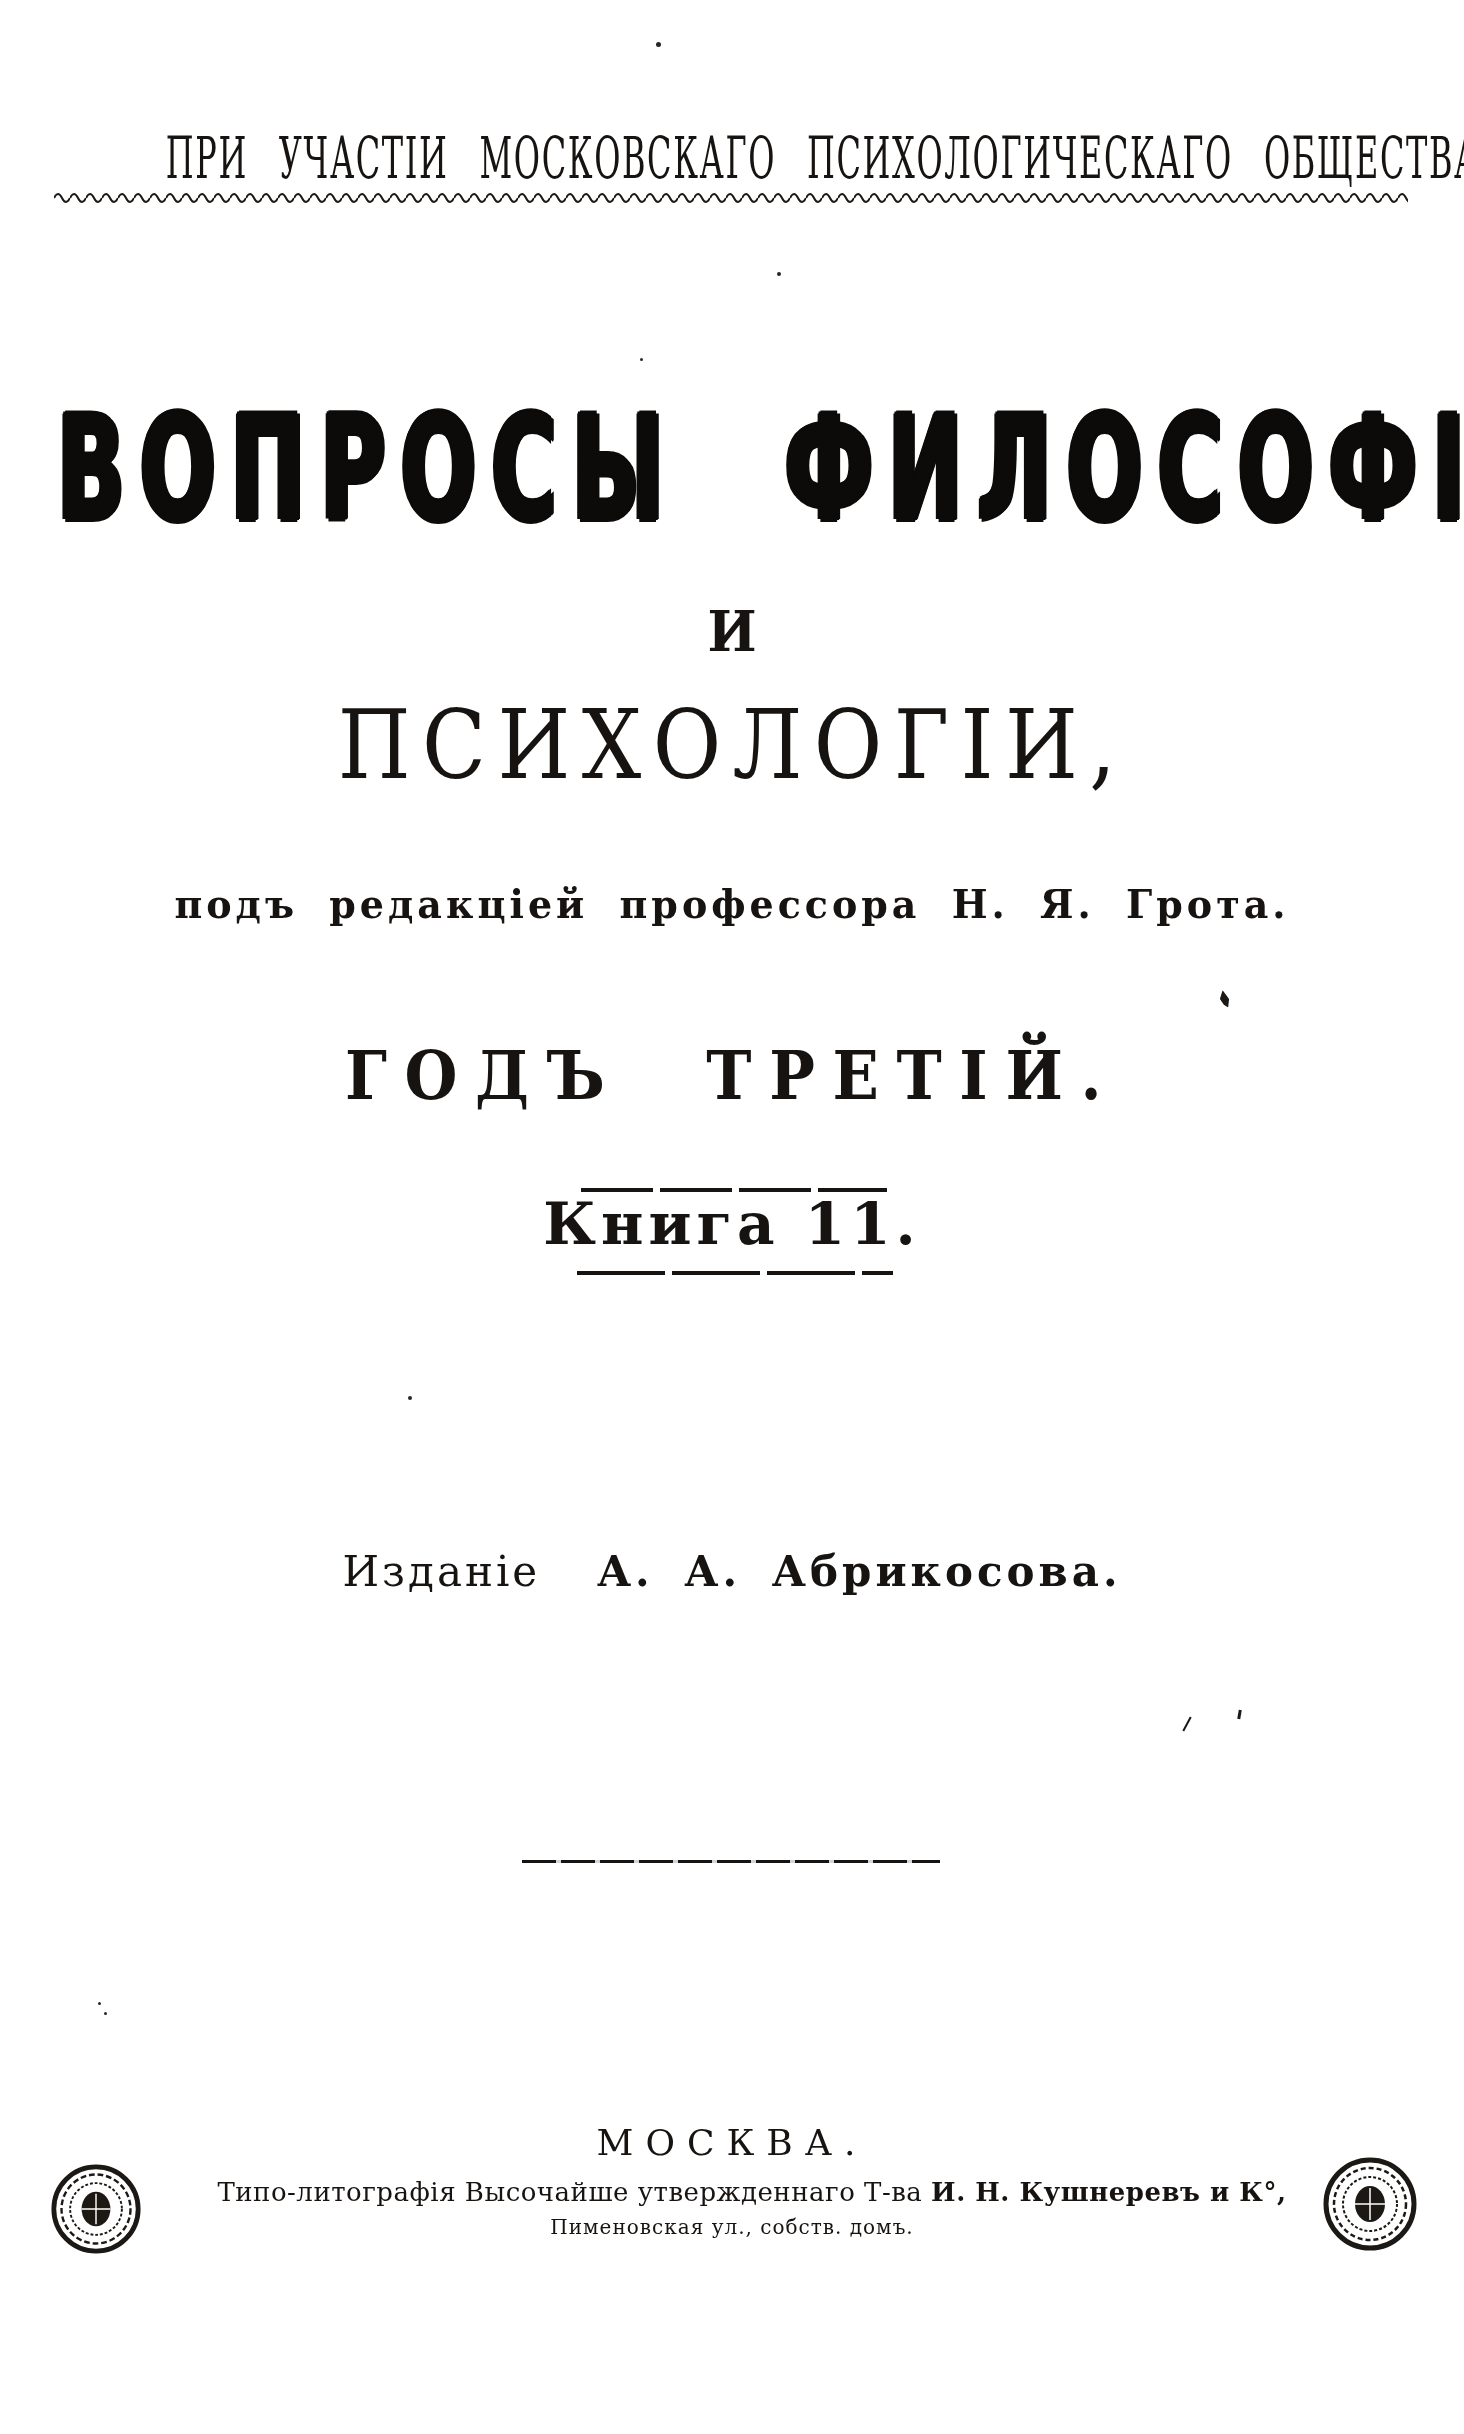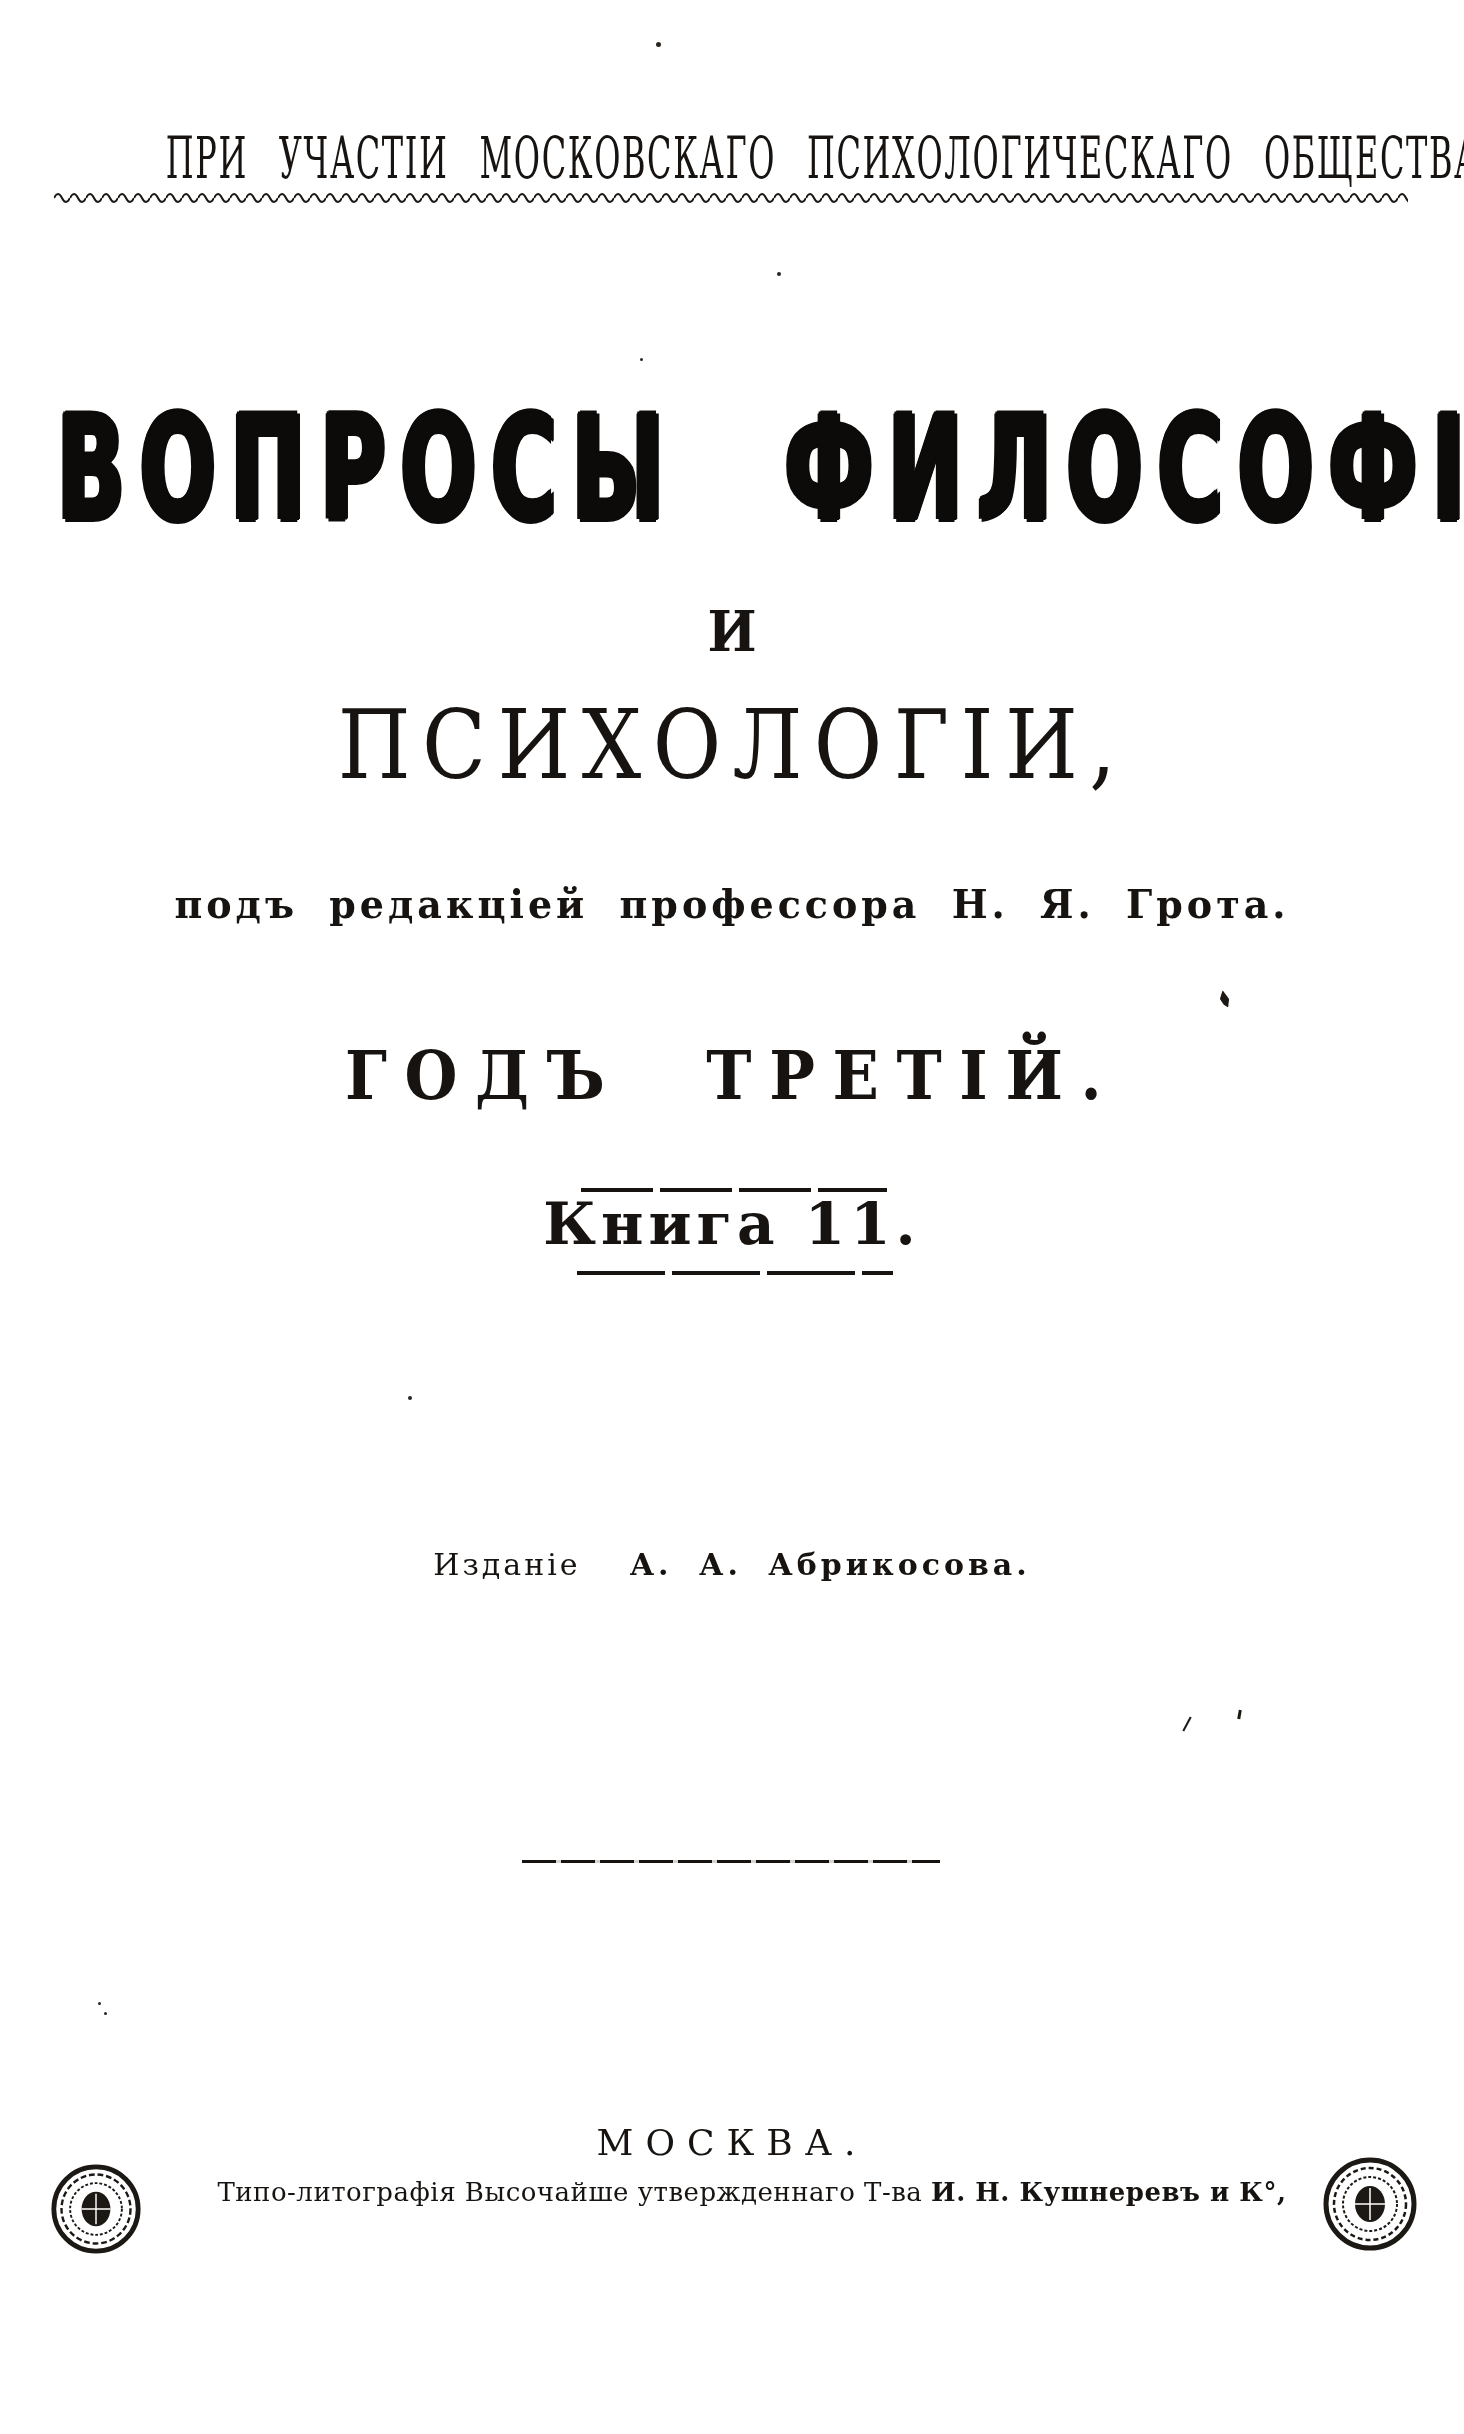--- a/index.html
+++ b/index.html
@@ -19,21 +19,21 @@
     text-shadow:3px 0 currentColor,-3px 0 currentColor,0 2px currentColor,
                 0 -2px currentColor,2px 1px currentColor,-2px -1px currentColor;
     color:#0d0b09;
   }
   .t-and{font-size:52px;font-weight:bold;transform:scaleY(1.08);}
   .t-psy{font-size:88px;letter-spacing:12px;transform:scale(0.95,1.08);}
   .t-editor{font-size:38px;font-weight:bold;letter-spacing:4px;word-spacing:14px;transform:scaleY(1.05);}
   .t-god{font-size:62px;letter-spacing:18px;word-spacing:46px;transform:scale(0.98,1.08);}
   .t-kniga{font-size:58px;font-weight:bold;letter-spacing:5px;}
   .t-month{font-size:42px;font-weight:bold;letter-spacing:10px;word-spacing:20px;}
-  .t-izd{font-size:30px;letter-spacing:3px;word-spacing:12px;}
+  .t-izd{font-size:42px;letter-spacing:3px;word-spacing:12px;}
   .t-izd .bold{font-weight:bold;letter-spacing:4px;}
   .t-city{font-size:36px;font-weight:normal;letter-spacing:12px;}
   .t-printer{font-size:26px;letter-spacing:0.5px;}
   .t-printer .bold{font-weight:bold;}
   .t-addr{font-size:20px;letter-spacing:1px;}
   .t-year{font-size:44px;font-weight:bold;letter-spacing:4px;}
 
   .rule{position:absolute;}
   .rule-a{left:581px;top:1188px;width:306px;height:4px;
     background:repeating-linear-gradient(90deg,#171310 0 72px,rgba(23,19,16,0) 72px 79px);}
@@ -114,20 +114,23 @@
   <div class="rule rule-mid"></div>
 
   <div class="cline" style="top:2122px;">
     <span class="inner t-city">МОСКВА.</span>
   </div>
 
   <div class="cline" style="top:2177px;padding-left:20px;">
     <span class="inner t-printer"><span>Типо-литографія Высочайше утвержденнаго Т-ва</span>&nbsp;<span class="bold">И. Н. Кушнеревъ и К°,</span></span>
   </div>
 
+  <div class="cline" style="top:2215px;">
+    <span class="inner t-addr">Пименовская ул., собств. домъ.</span>
+  </div>
 
 
   <svg class="stamp stamp-left" viewBox="0 0 96 96">
     <g fill="none" stroke="#1c1814">
       <circle cx="48" cy="48" r="44" stroke-width="5"></circle>
       <circle cx="48" cy="48" r="36" stroke-width="2.5" stroke-dasharray="6 3"></circle>
       <circle cx="48" cy="48" r="27" stroke-width="2" stroke-dasharray="3 2"></circle>
       <ellipse cx="48" cy="48" rx="15" ry="18" fill="#1c1814" stroke="none"></ellipse>
       <path d="M33 48 h30 M48 32 v32" stroke="#ffffff" stroke-width="1.5"></path>
     </g>

